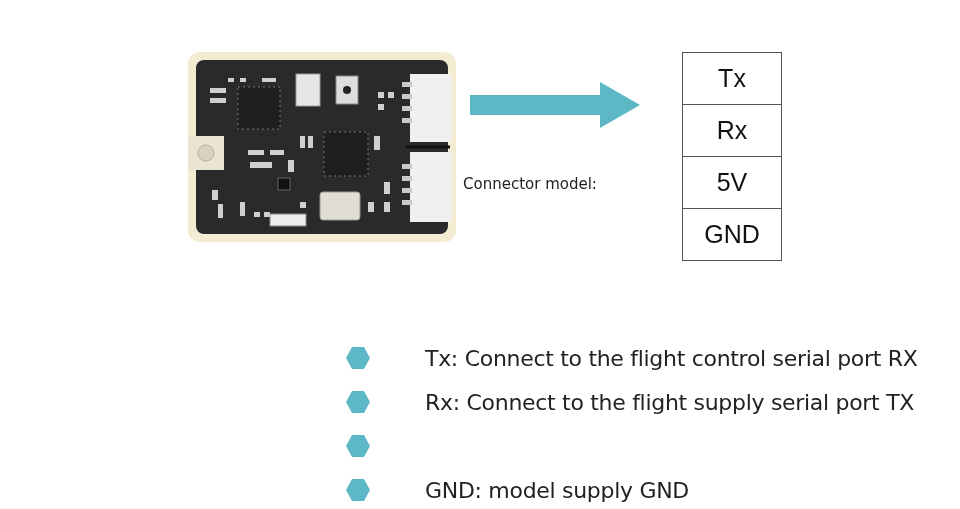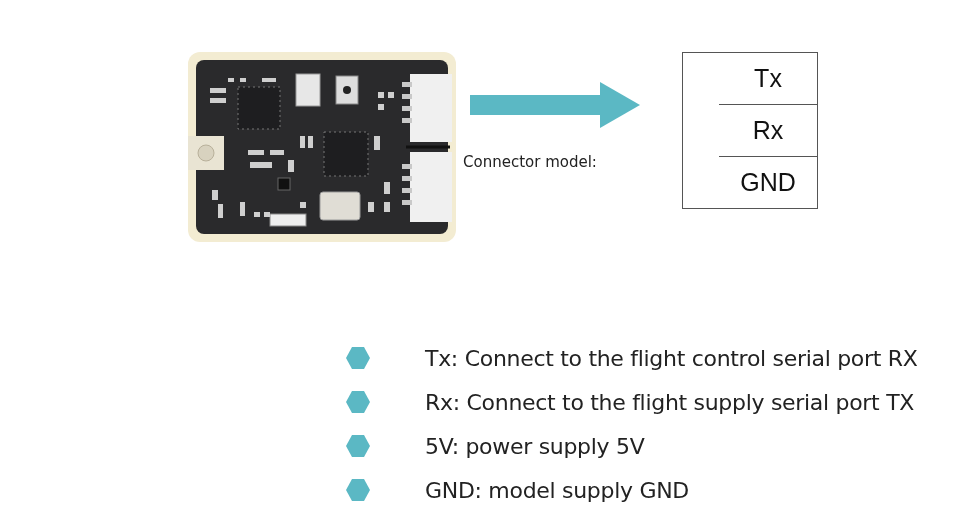--- a/index.html
+++ b/index.html
@@ -1,20 +1,20 @@
 <!DOCTYPE html>
 <html><head>
   <meta charset="utf-8">
   <style>
     html, body { margin:0; padding:0; background:#ffffff; }
     body { width:960px; height:509px; position:relative; overflow:hidden; font-family:"Liberation Sans", sans-serif; }
     .board { position:absolute; left:188px; top:52px; width:268px; height:190px; }
     .arrow { position:absolute; left:470px; top:82px; width:170px; height:46px; }
-    .conn-text { position:absolute; left:463px; top:152px; font-size:15px; line-height:20px; color:#222; font-family:"DejaVu Sans", sans-serif; }
-    .pin-table { position:absolute; left:682px; top:52px; width:98px; border:1.5px solid #555;padding-left:36px; }
+    .conn-text { position:absolute; left:463px; top:174px; font-size:15px; line-height:20px; color:#222; font-family:"DejaVu Sans", sans-serif; }
+    .pin-table { position:absolute; left:682px; top:52px; width:98px; border:1.5px solid #555; }
     .pin-cell { height:51px; border-bottom:1.5px solid #555; display:flex; align-items:center; justify-content:center; font-size:25px; color:#111; }
     .pin-cell:last-child { border-bottom:none; }
     .notes { position:absolute; left:346px; top:336px; }
     .note { display:flex; align-items:center; height:44px;gap:42px; }
     .hex { width:24px; height:22px; margin-right:13px; }
     .note-text { font-size:22px; color:#222; font-family:"DejaVu Sans", sans-serif; letter-spacing:-0.3px; }
   </style>
 </head>
 <body>
 
@@ -80,41 +80,41 @@
   <polygon points="130,0 170,23 130,46" fill="#5bb8c4"></polygon>
 </svg>
 
 <div class="conn-text">
   <div>Connector model:</div>
 </div>
 
 <div class="pin-table">
   <div class="pin-cell">Tx</div>
   <div class="pin-cell">Rx</div>
+  <div class="pin-cell">5V</div>
   <div class="pin-cell">GND</div>
 </div>
 
 <div class="notes">
   <div class="note">
     <svg class="hex" viewBox="0 0 24 22">
         <polygon points="6,0 18,0 24,11 18,22 6,22 0,11" fill="#5bb8c4"></polygon>
       </svg>
     <span class="note-text">Tx: Connect to the flight control serial port RX</span>
   </div>
   <div class="note">
     <svg class="hex" viewBox="0 0 24 22">
         <polygon points="6,0 18,0 24,11 18,22 6,22 0,11" fill="#5bb8c4"></polygon>
       </svg>
     <span class="note-text">Rx: Connect to the flight supply serial port TX</span>
   </div>
   <div class="note">
     <svg class="hex" viewBox="0 0 24 22">
         <polygon points="6,0 18,0 24,11 18,22 6,22 0,11" fill="#5bb8c4"></polygon>
       </svg>
-    <span class="note-text">5V: power supply 5V</span>
   </div>
   <div class="note">
     <svg class="hex" viewBox="0 0 24 22">
         <polygon points="6,0 18,0 24,11 18,22 6,22 0,11" fill="#5bb8c4"></polygon>
       </svg>
     <span class="note-text">GND: model supply GND</span>
   </div>
 </div>
 
 </body></html>

